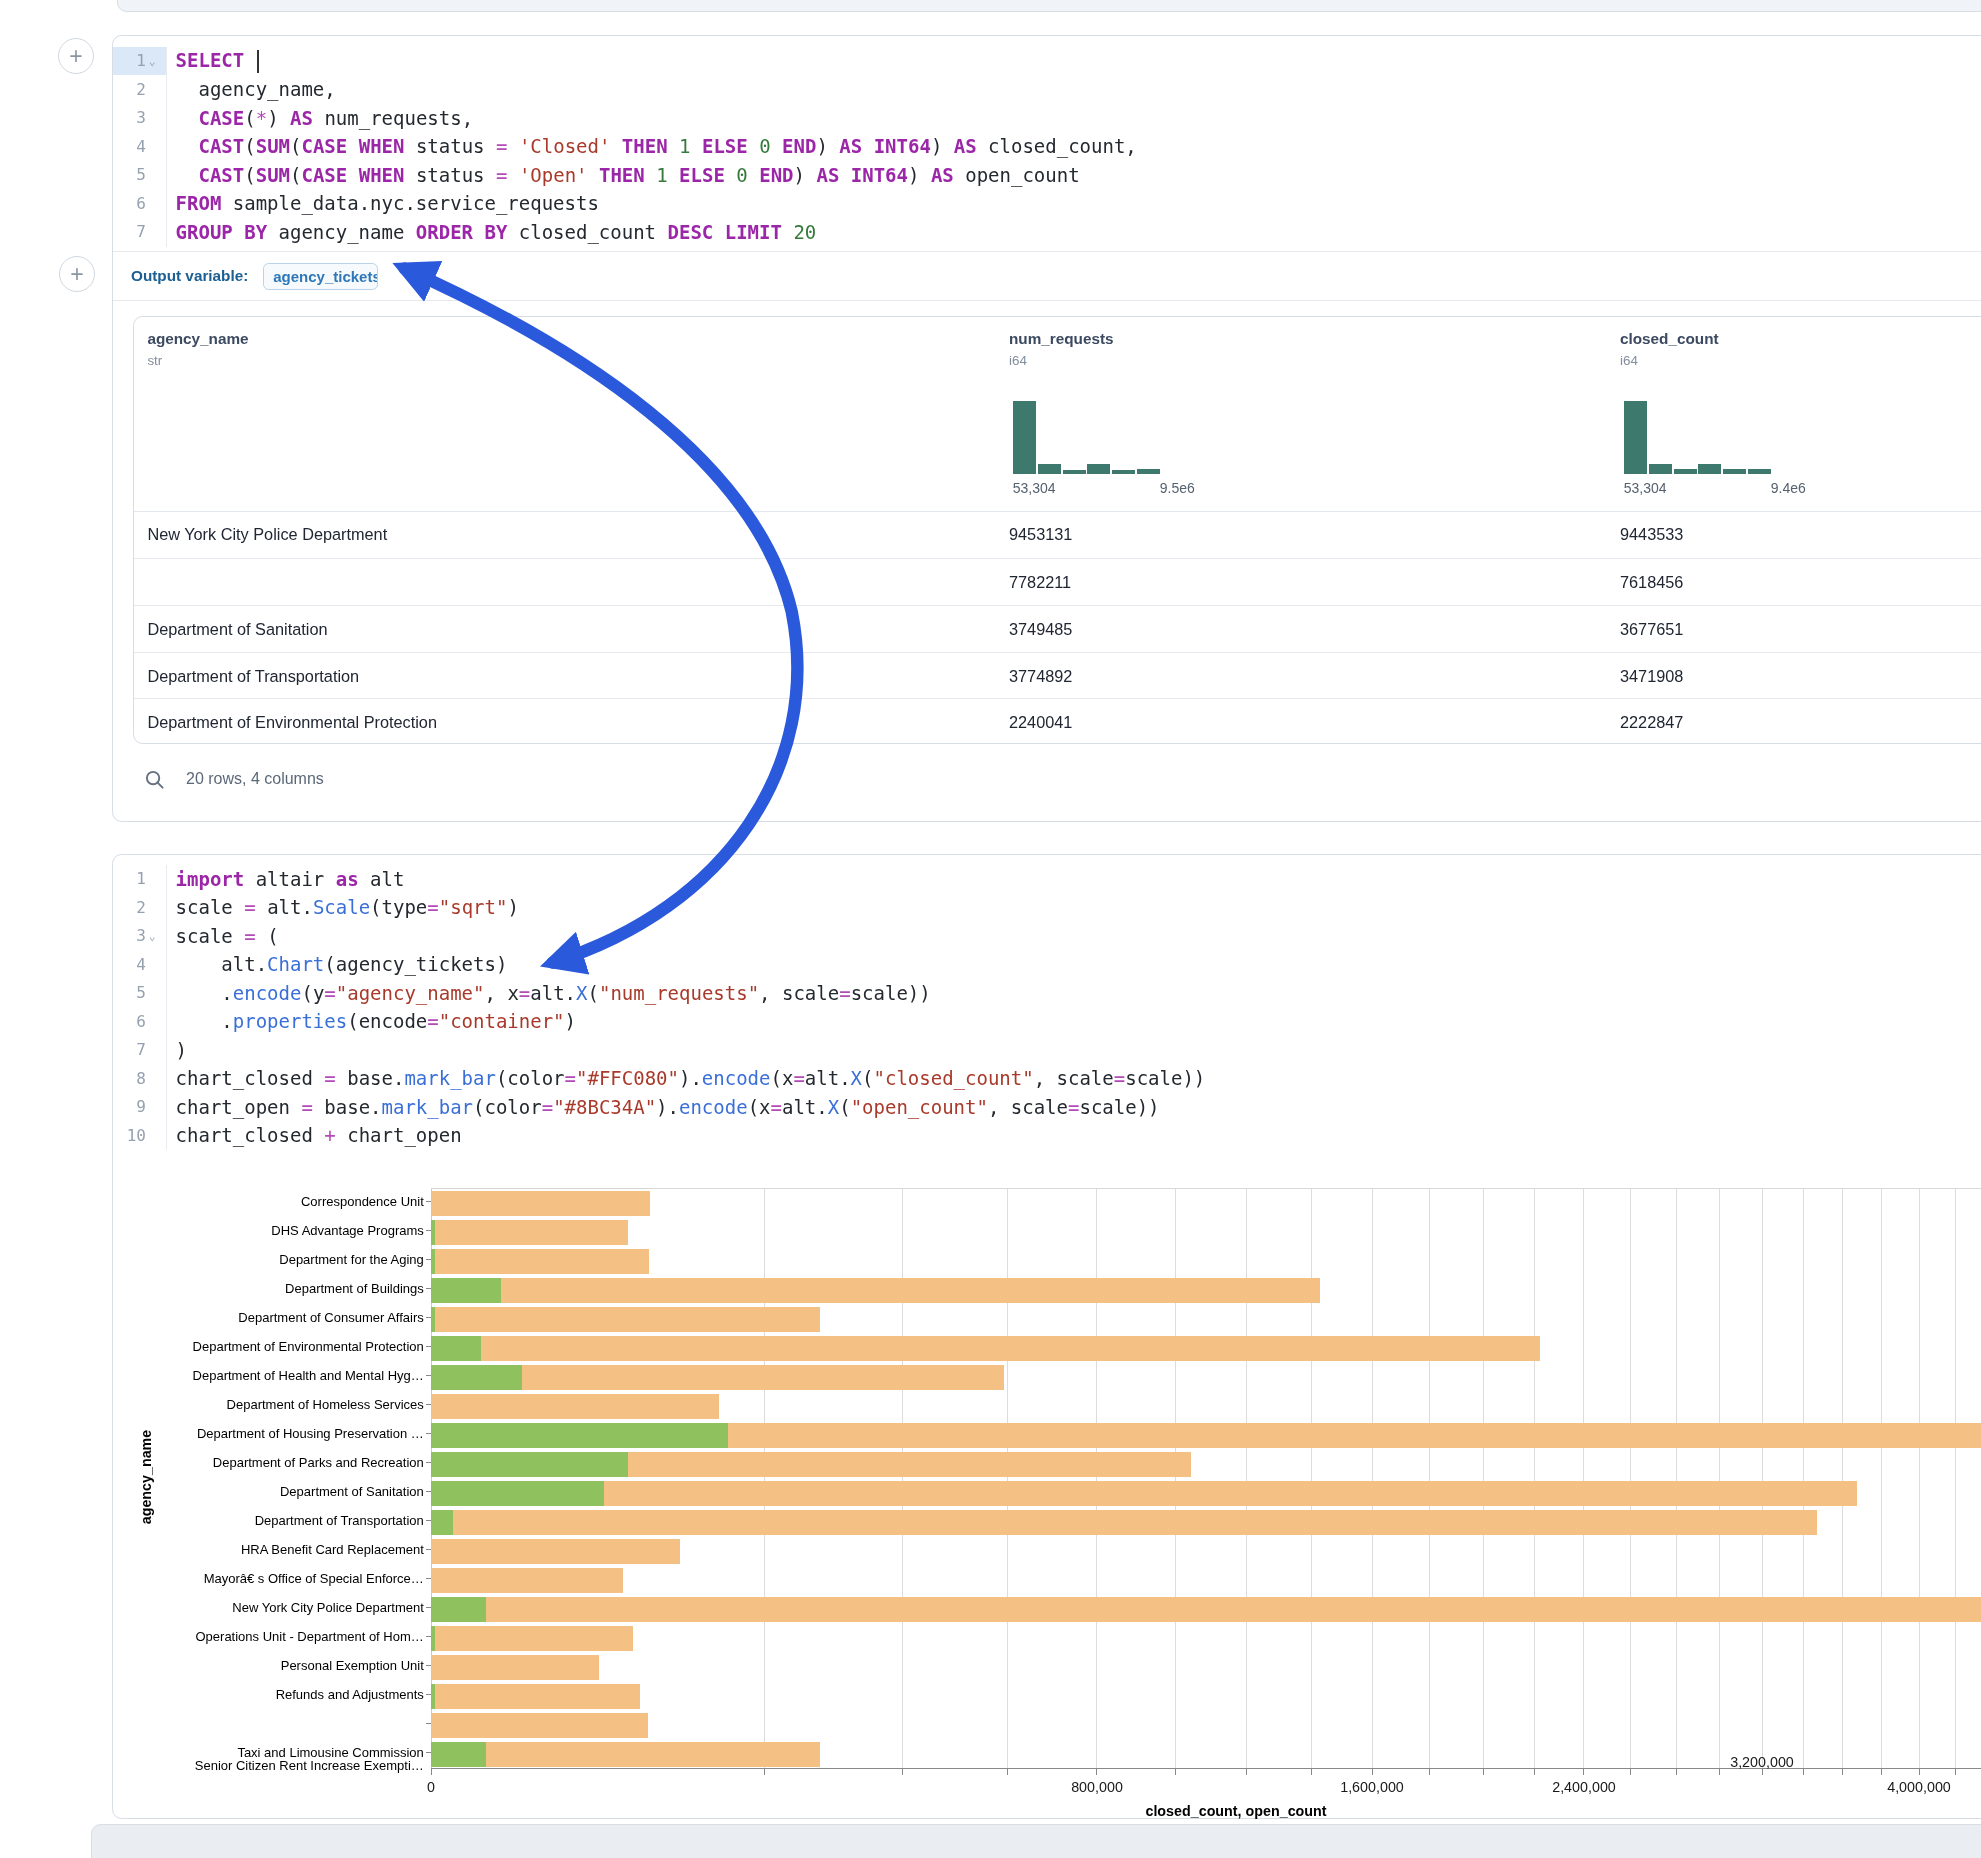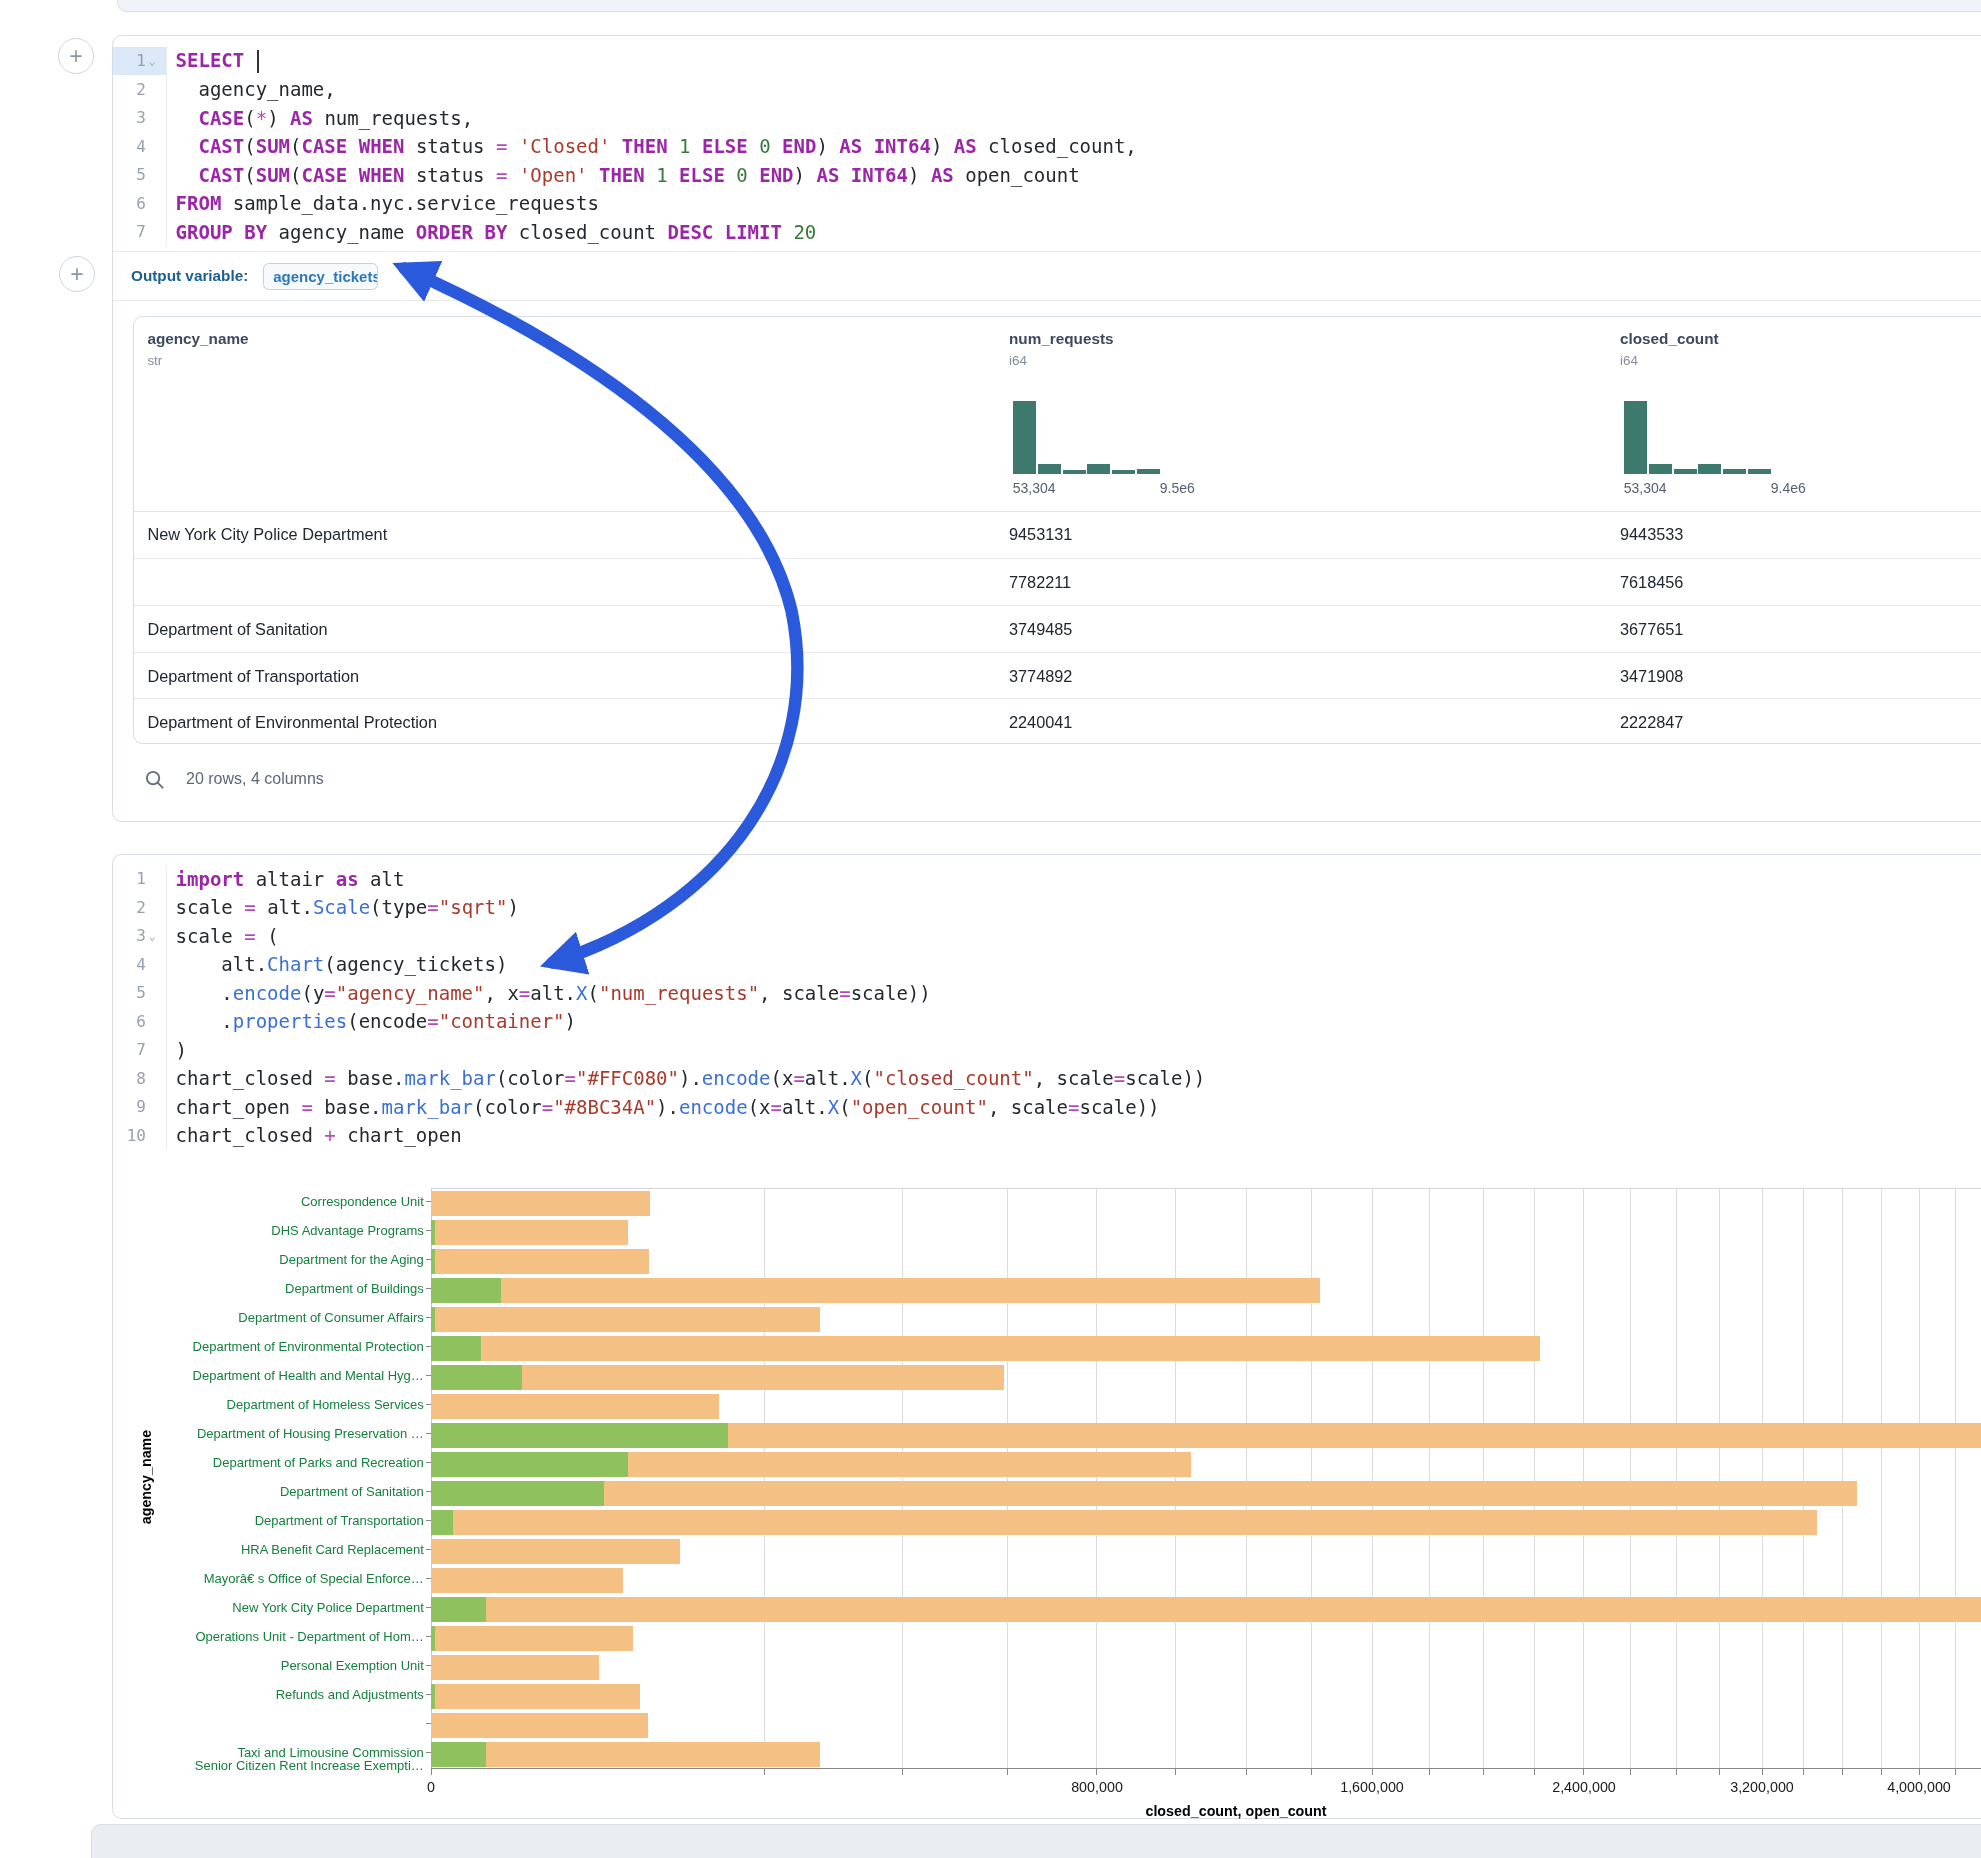--- a/index.html
+++ b/index.html
@@ -51,21 +51,21 @@
   .tcell{position:absolute;top:0;height:47px;line-height:47px;font-size:16.3px;color:#202733;white-space:nowrap;}
   .tbl-footer{position:absolute;display:flex;align-items:center;gap:21px;}
   .tbl-footer .ftext{font-size:16px;color:#5b6878;}
   
   .chart{position:absolute;left:0;top:0;right:0;bottom:0;}
   .gridline{position:absolute;width:1px;background:#dcdcdc;}
   .plot-topline{position:absolute;height:1px;background:#d8d8d8;}
   .domain{position:absolute;height:1px;background:#888;}
   .xtick{position:absolute;width:1px;height:5.7px;background:#888;}
   .xticklabel{position:absolute;width:134px;text-align:center;font-size:14.3px;color:#1a1a1a;}
-  .ylab{position:absolute;text-align:right;font-size:13px;color:#15803d;line-height:29px;
+  .ylab{position:absolute;text-align:right;font-size:13px;color:#000000;line-height:29px;
     white-space:nowrap;overflow:hidden;}
   .ydash{position:absolute;width:5.7px;height:1px;background:#888;}
   .bar{position:absolute;height:25px;}
   .xtitle{position:absolute;text-align:center;font-size:14.3px;font-weight:bold;color:#000;}
   .ytitle{position:absolute;font-size:14.3px;font-weight:bold;color:#000;text-align:center;
     transform:rotate(-90deg);}
   svg.overlay{position:absolute;left:0;top:0;pointer-events:none;}
 </style>
 </head>
 <body>
@@ -304,21 +304,21 @@
         <div class="xtick" style="left: 1649px; top: 914px;"></div>
         <div class="xtick" style="left: 1690px; top: 914px;"></div>
         <div class="xtick" style="left: 1729px; top: 914px;"></div>
         <div class="xtick" style="left: 1768px; top: 914px;"></div>
         <div class="xtick" style="left: 1806px; top: 914px;"></div>
         <div class="xtick" style="left: 1842px; top: 914px;"></div>
         <div class="xticklabel" style="left: 251px; top: 924px;">0</div>
         <div class="xticklabel" style="left: 917px; top: 924px;">800,000</div>
         <div class="xticklabel" style="left: 1192px; top: 924px;">1,600,000</div>
         <div class="xticklabel" style="left: 1404px; top: 924px;">2,400,000</div>
-        <div class="xticklabel" style="left: 1582px; top: 924px;">3,200,000</div>
+        <div class="xticklabel" style="left: 1582px; top: 899px;">3,200,000</div>
         <div class="xticklabel" style="left: 1739px; top: 924px;">4,000,000</div>
         <div class="xtitle" style="left: 836px; top: 948px; width: 574px;">closed_count, open_count</div>
         <div class="ytitle" style="left: -111px; top: 614px; width: 287px;">agency_name</div>
       </div>
   </div>
 
   <div class="strip" style="left:91px;top:1824px;width:1902px;height:57px;border-radius:9.6px;background:#eaeef3;"></div>
 
   <svg class="overlay" width="1982" height="1858" viewBox="0 0 2073 1944">
     <defs>

